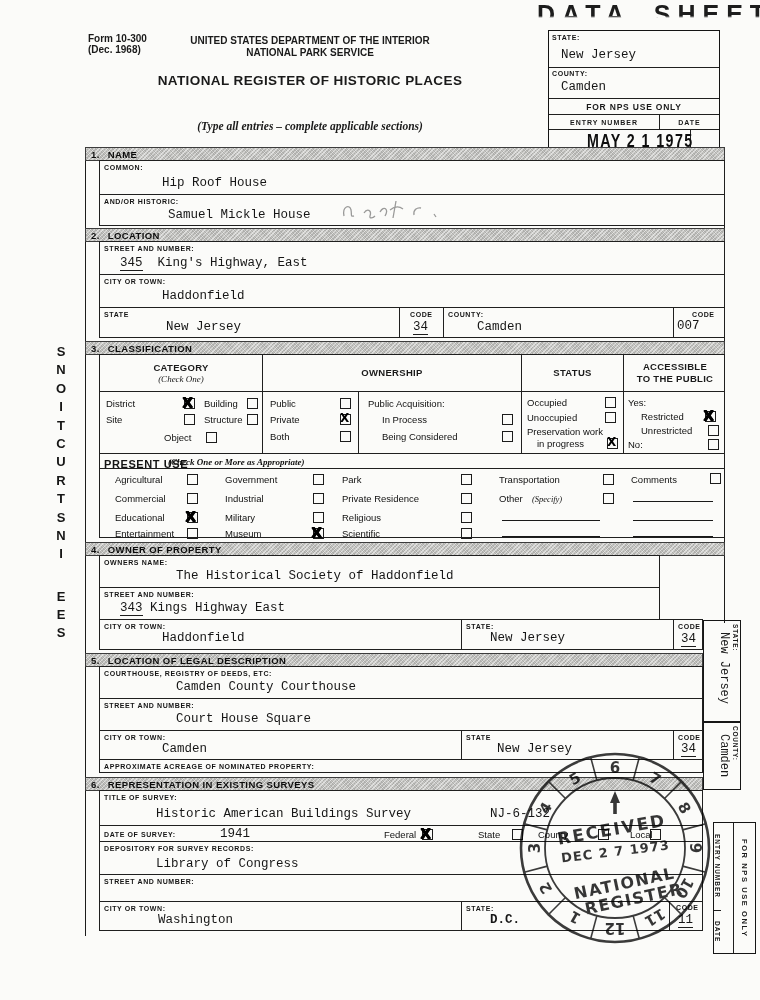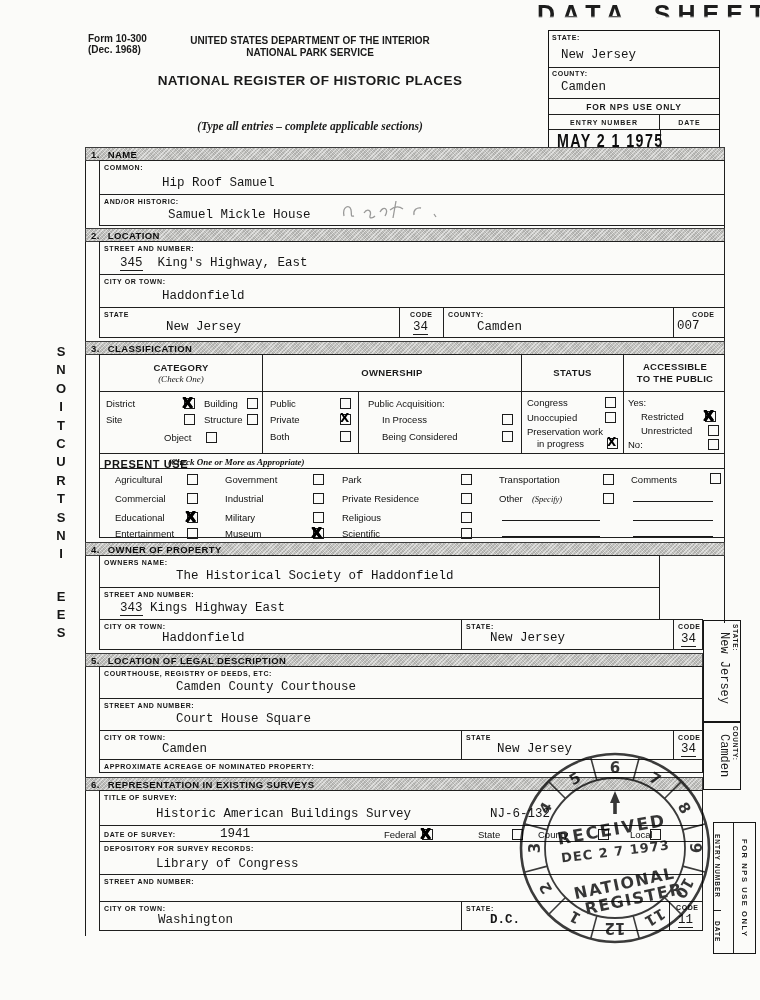--- a/index.html
+++ b/index.html
@@ -82,21 +82,21 @@
   </div>
   <div class="hrow" style="height:31px;">
     <span class="lbl" style="left:3px;top:2px;">COUNTY:</span>
     <span class="tval" style="left:12px;top:12px;">Camden</span>
   </div>
   <div class="hrow" id="nps-row" style="height:16px;">FOR NPS USE ONLY</div>
   <div class="hrow" style="height:15px;">
     <div class="hcell" style="left:0;width:111px;border-right:1.2px solid #1f1f1f;">ENTRY NUMBER</div>
     <div class="hcell" style="left:111px;right:0;">DATE</div>
   </div>
-  <div style="position:relative;height:17px;">
+  <div style="position:relative;height:17px;margin-left:30px;">
     <div class="cell" style="left:111px;border-left:1.2px solid #1f1f1f;"></div>
     <span id="may-stamp">MAY 2 1 1975</span>
     <span class="tval" style="left:120px;top:2px;"></span>
   </div>
 </div>
 
 <div class="abs" id="see-instructions">
     <div class="vchar">S</div>
     <div class="vchar">N</div>
     <div class="vchar">O</div>
@@ -118,21 +118,21 @@
 <div class="vline" style="left:85px;top:147px;height:789px;"></div>
 <div class="vline" style="left:723.8px;top:147px;height:476px;"></div>
 
 <div class="bar" style="top:147px;width:640px;">
   <span>1.</span>
     <span>NAME</span>
 </div>
 <div class="fields" style="top:161px;width:626px;">
   <div class="row" style="height:35px;">
     <span class="lbl" style="left:4px;top:3px;">COMMON:</span>
-    <span class="tval" style="left:62px;top:15px;">Hip Roof Samuel</span>
+    <span class="tval" style="left:62px;top:15px;">Hip Roof House</span>
   </div>
   <div class="row" style="height:32px;">
     <span class="lbl" style="left:4px;top:3px;">AND/OR HISTORIC:</span>
     <span class="tval" style="left:68px;top:13px;text-align:center;">Samuel Mickle House</span>
     <svg id="handwriting" width="140" height="26" viewBox="0 0 140 26">
       <path d="M6 19 C4 9 12 7 13 13 C14 17 12 20 16 19 M26 16 c3 -5 8 -3 6 3 c-1 3 3 2 5 0 M42 15 c4 -7 9 -3 5 4 M58 4 l-3 17 M52 13 c5 -4 9 -4 13 -1 M76 18 c-1 -5 3 -8 7 -7 M96 17 l2 3" stroke="#5a5a5a" fill="none" stroke-width="1.3"></path>
     </svg>
   </div>
 </div>
 
@@ -228,21 +228,21 @@
     <span class="slabel" style="left:282px;top:22px;">In Process</span>
     <span class="cb" style="left:402px;top:22px;">
         <span class="mark"></span>
       </span>
     <span class="slabel" style="left:282px;top:39px;">Being Considered</span>
     <span class="cb" style="left:402px;top:39px;">
         <span class="mark"></span>
       </span>
 
     <div class="cell" style="left:421px;width:102px;"></div>
-    <span class="slabel" style="left:427px;top:5px;">Congress</span>
+    <span class="slabel" style="left:427px;top:5px;">Occupied</span>
     <span class="cb" style="left:505px;top:5px;">
         <span class="mark"></span>
       </span>
     <span class="slabel" style="left:427px;top:20px;">Unoccupied</span>
     <span class="cb" style="left:505px;top:20px;">
         <span class="mark"></span>
       </span>
     <span class="slabel" style="left:427px;top:34px;">Preservation work</span>
     <span class="slabel" style="left:437px;top:46px;">in progress</span>
     <span class="cb" style="left:507px;top:46px;">

